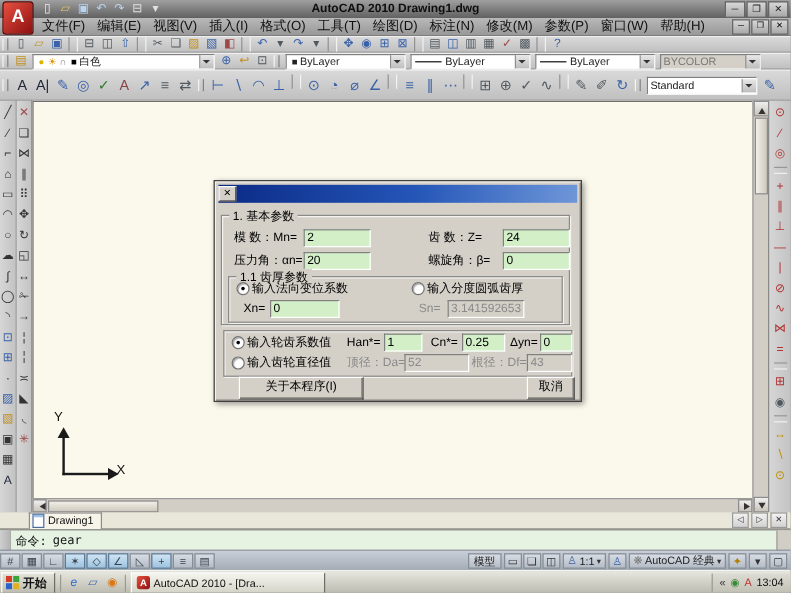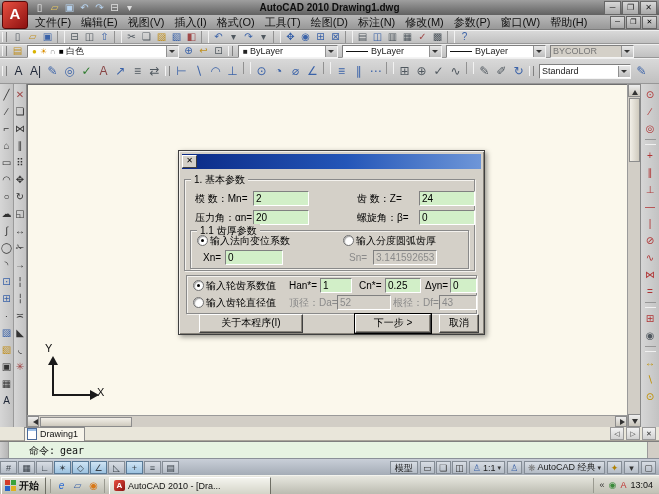--- a/index.html
+++ b/index.html
@@ -95,21 +95,21 @@
     margin-right:3px;box-shadow:inset 0 2px 0 #9cc0e8;}
   #tabctl{position:absolute;right:3px;display:flex;gap:2px;}
   #tabctl span{width:12px;height:11px;font-size:7px;line-height:11px;text-align:center;color:#333;
     background:linear-gradient(#f2f2f2,#d2d2d2);border:1px solid #999;}
   
   #cmd{position:absolute;left:0;top:441px;width:659px;height:17px;background:#e6f3e2;
     border-top:1px solid #7f7f7f;display:flex;align-items:center;
     font-family:"DejaVu Sans Mono","Liberation Mono",monospace;font-size:10px;color:#111;}
   #cmdgrip{width:8px;height:17px;background:linear-gradient(90deg,#cfcfcf,#b5b5b5);
     border-right:1px solid #9a9a9a;}
-  #cmd .prompt{margin-left:20px;}
+  #cmd .prompt{margin-left:4px;}
   #cmd .entry{margin-left:5px;}
   #cmdsb{position:absolute;right:0;top:0;width:11px;height:17px;background:#d2cec6;border-left:1px solid #9a9a9a;}
   
   #status{position:absolute;left:0;top:458px;width:659px;height:17px;
     background:linear-gradient(#c9cfd8,#a2aab4);border-top:1px solid #8a9099;
     display:flex;align-items:center;font-size:9px;color:#1c1c1c;}
   #coords{width:146px;padding-left:5px;letter-spacing:.2px;font-size:9px;}
   #toggles{display:flex;gap:1px;}
   .stog{width:17px;height:13px;line-height:13px;text-align:center;font-size:9px;color:#3b434b;
     background:linear-gradient(#d8dde4,#b4bcc6);border:1px solid #858d96;box-sizing:border-box;}
@@ -477,21 +477,20 @@
       <input class="gin" style="left: 263px; top: 2px; width: 21px;" value="0">
       <span class="radio" style="left:6px;top:21px"></span>
       <span class="dl" style="left:19px;top:20px">输入齿轮直径值</span>
       <span class="dl dis" style="left:102px;top:20px">顶径：Da=</span>
       <input class="gin dis" style="left: 150px; top: 19px; width: 48px;" disabled="" value="52">
       <span class="dl dis" style="left:206px;top:20px">根径：Df=</span>
       <input class="gin dis" style="left: 252px; top: 19px; width: 32px;" disabled="" value="43">
     </div>
 
     <span class="dbtn" style="left:20px;top:163px;width:102px">关于本程序(I)</span>
-    <span class="dbtn default" style="left:176px;top:163px;width:74px">下一步 &gt;</span>
     <span class="dbtn" style="left:260px;top:163px;width:38px">取消</span>
   </div>
 
   <div id="tabbar">
     <div id="drawtab">
       <span class="pageic"></span>
       <span>Drawing1</span>
     </div>
     <div id="tabctl">
         <span class="">◁</span>

